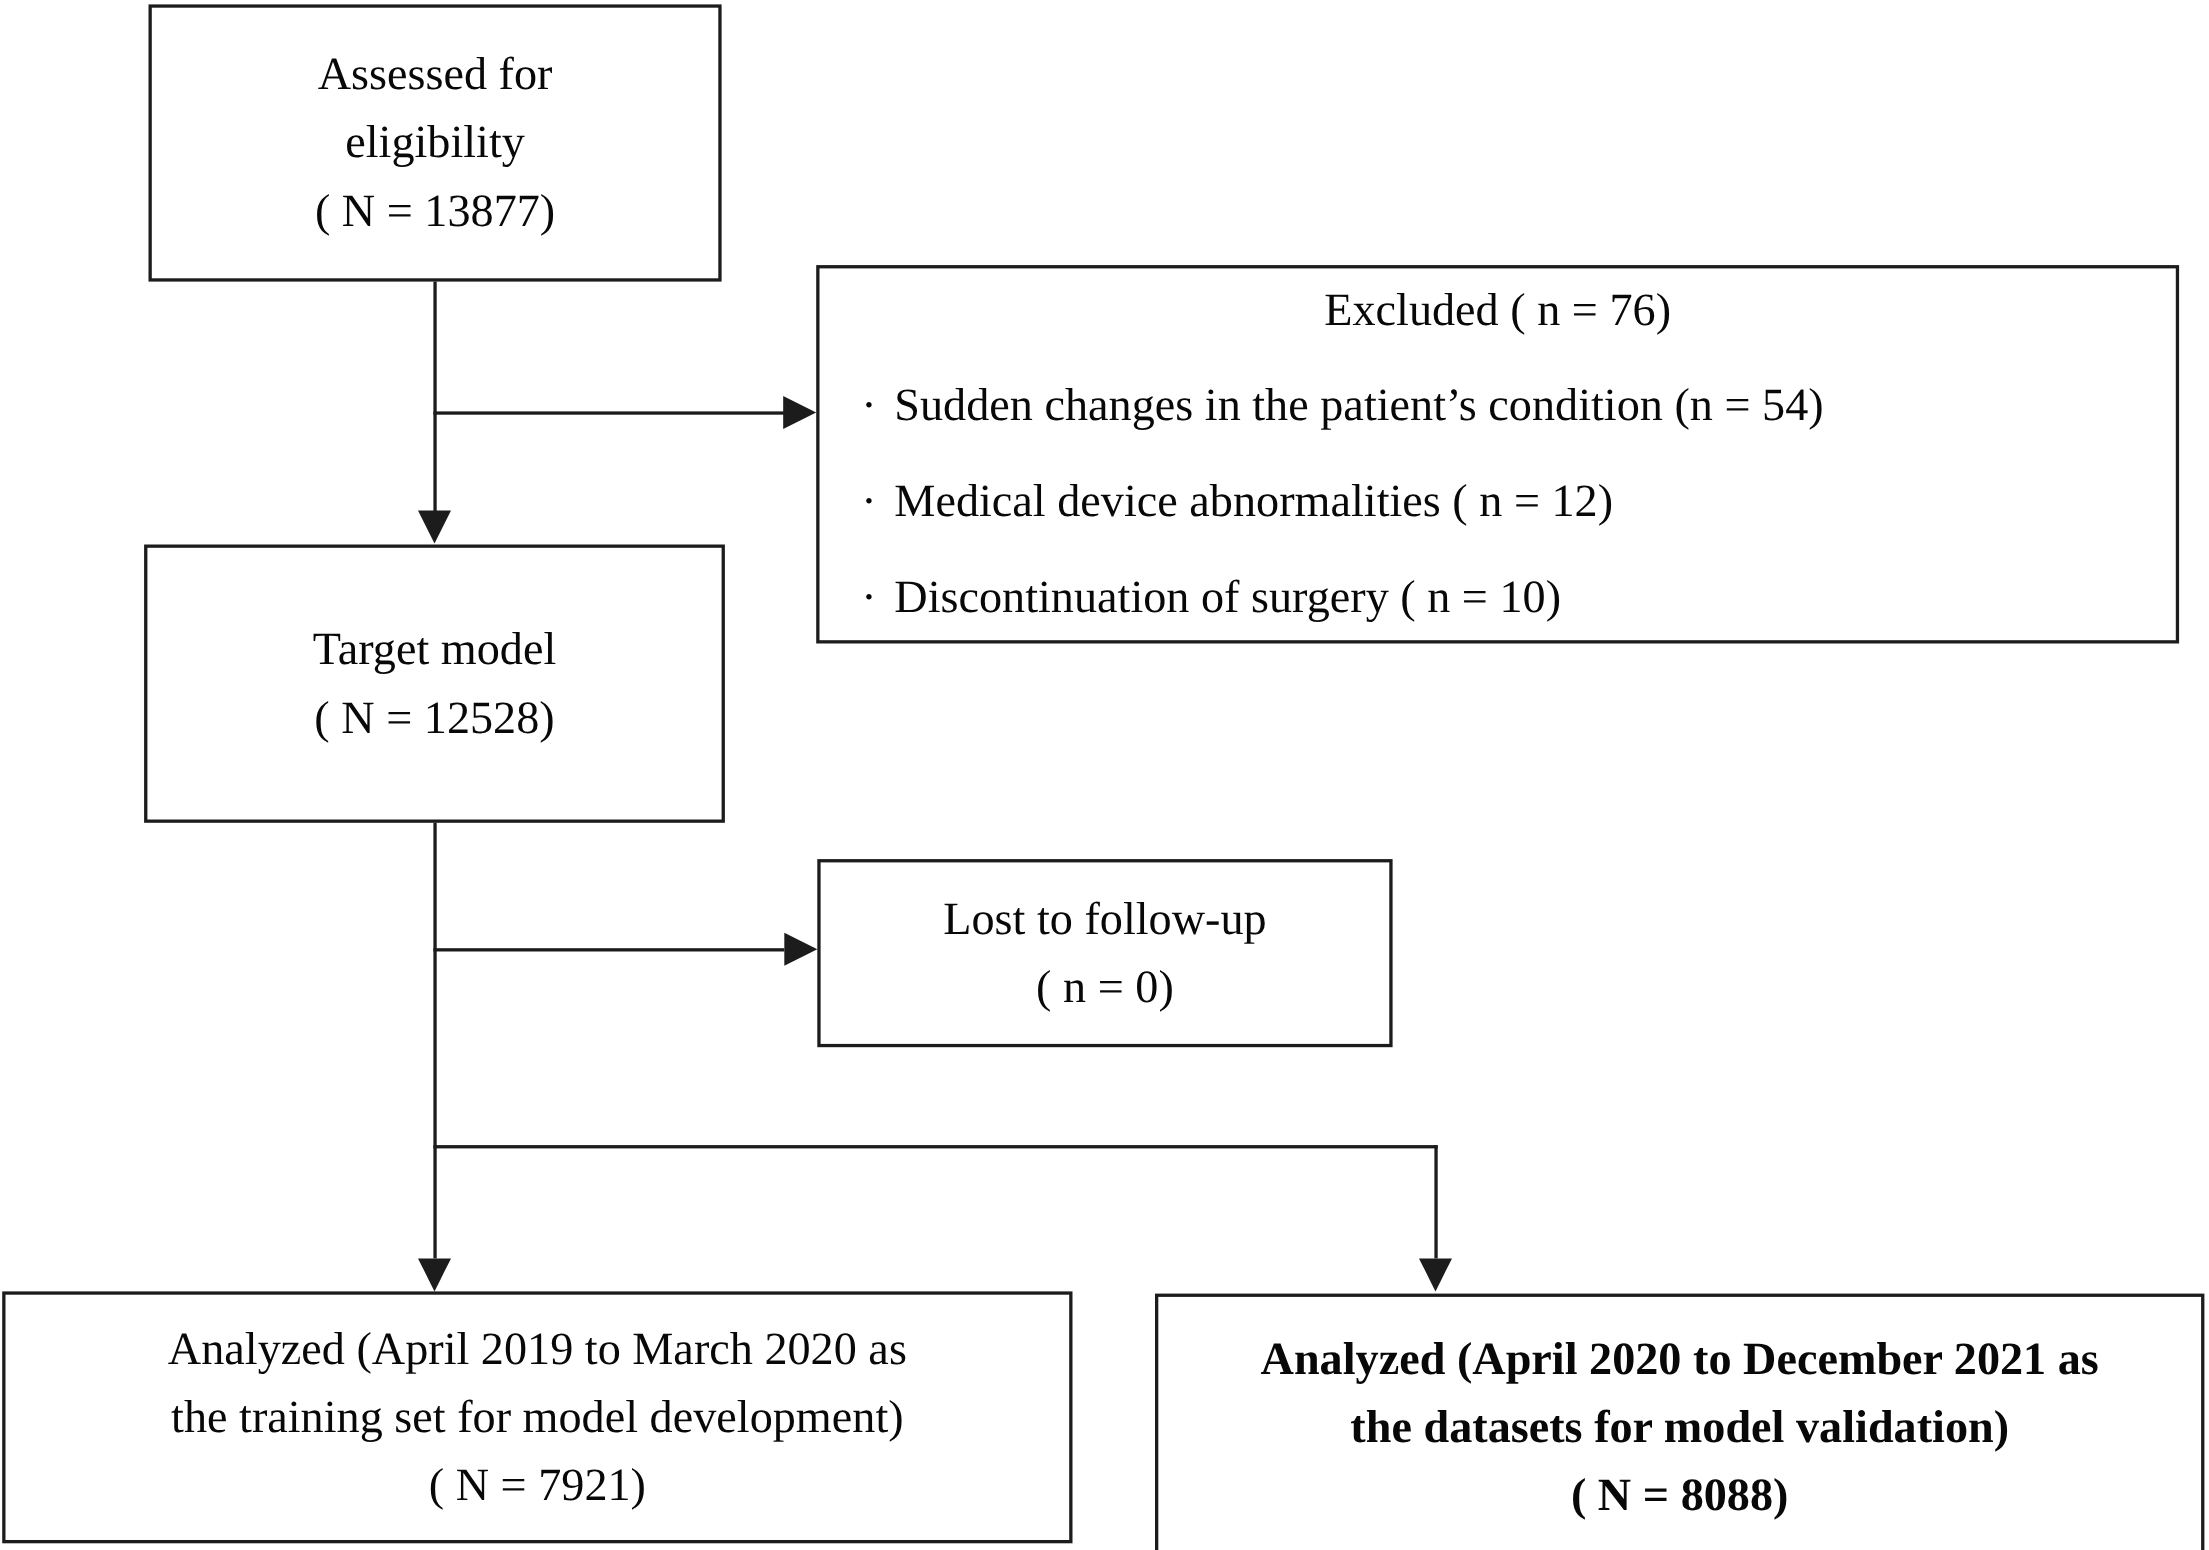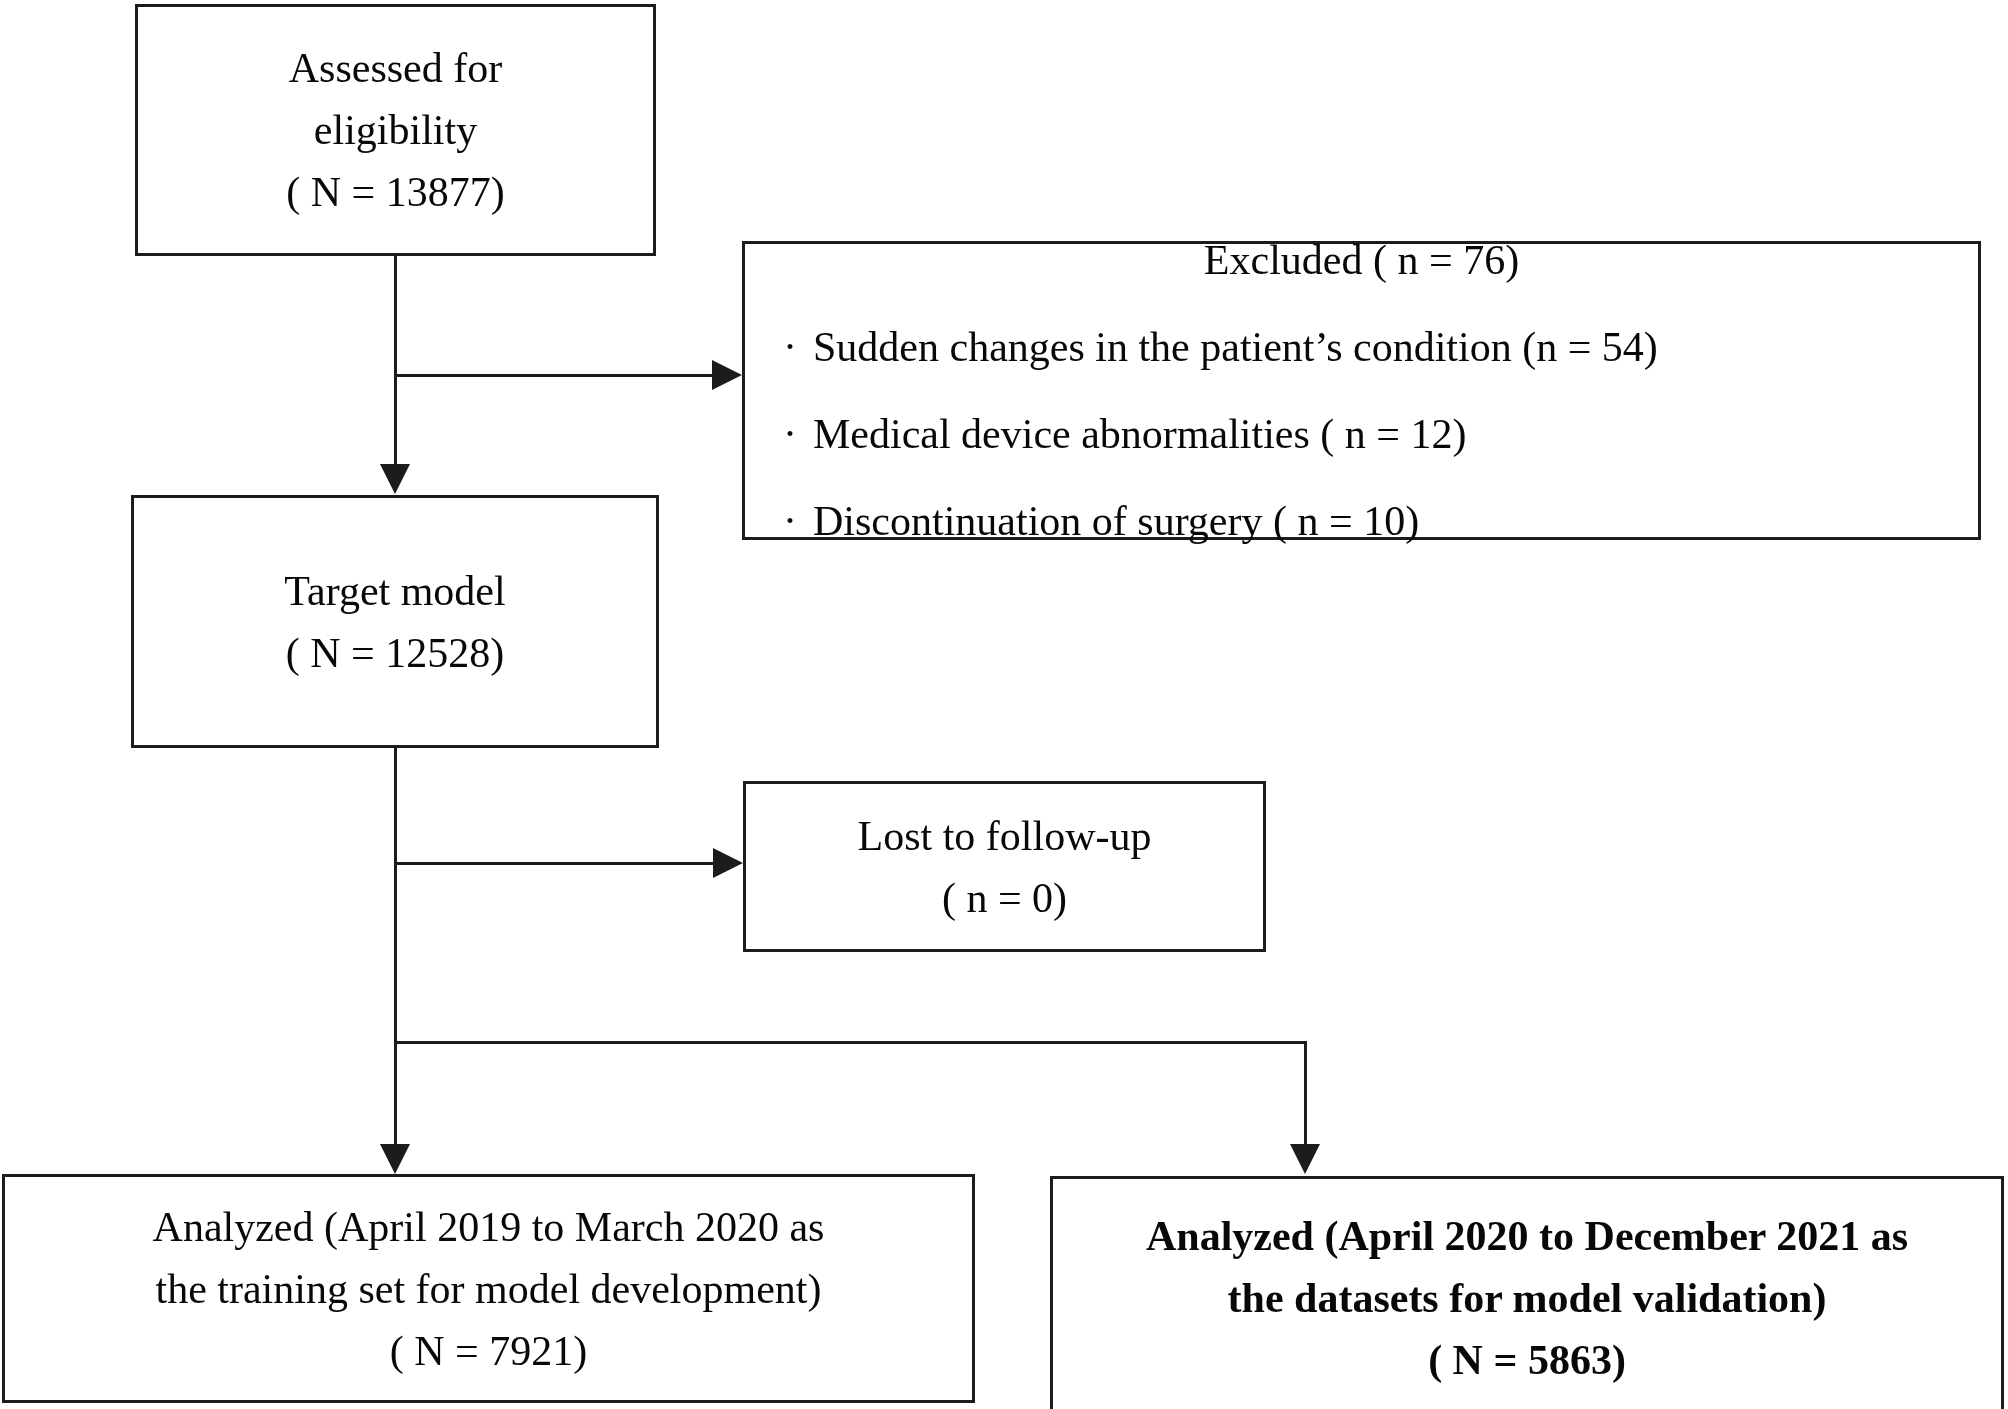--- a/index.html
+++ b/index.html
@@ -81,21 +81,21 @@
 <body>
 
 <div id="canvas">
 
   <div class="box" style="left:135px; top:4px; width:521px; height:252px;">
     <div class="tline">Assessed for</div>
     <div class="tline">eligibility</div>
     <div class="tline">( N = 13877)</div>
   </div>
 
-  <div class="box box-excluded" style="left:742px; top:241px; width:1239px; height:299px;gap:24px;">
+  <div class="box box-excluded" style="left:742px; top:241px; width:1239px; height:344px;gap:24px;">
     <div class="tline title">Excluded ( n = 76)</div>
     <div class="tline bullet-row">
       <span class="bullet">·</span>
       <span>Sudden changes in the patient’s condition (n = 54)</span>
     </div>
     <div class="tline bullet-row">
       <span class="bullet">·</span>
       <span>Medical device abnormalities ( n = 12)</span>
     </div>
     <div class="tline bullet-row">
@@ -116,21 +116,21 @@
 
   <div class="box" style="left:2px; top:1174px; width:973px; height:229px;">
     <div class="tline">Analyzed (April 2019 to March 2020 as</div>
     <div class="tline">the training set for model development)</div>
     <div class="tline">( N = 7921)</div>
   </div>
 
   <div class="box" style="left:1050px; top:1176px; width:954px; height:244px;font-weight:bold;">
     <div class="tline">Analyzed (April 2020 to December 2021 as</div>
     <div class="tline">the datasets for model validation)</div>
-    <div class="tline">( N = 5863)</div>
+    <div class="tline">( N = 8088)</div>
   </div>
 
   <div class="vline" style="left:394px; top:256px; width:3px; height:210px;"></div>
   <div class="arrow-down" style="left:380px; top:464px;"></div>
 
   <div class="hline" style="left:394px; top:374px; width:320px; height:3px;"></div>
   <div class="arrow-right" style="left:712px; top:360px;"></div>
 
   <div class="vline" style="left:394px; top:748px; width:3px; height:396px;"></div>
   <div class="arrow-down" style="left:380px; top:1144px;"></div>

